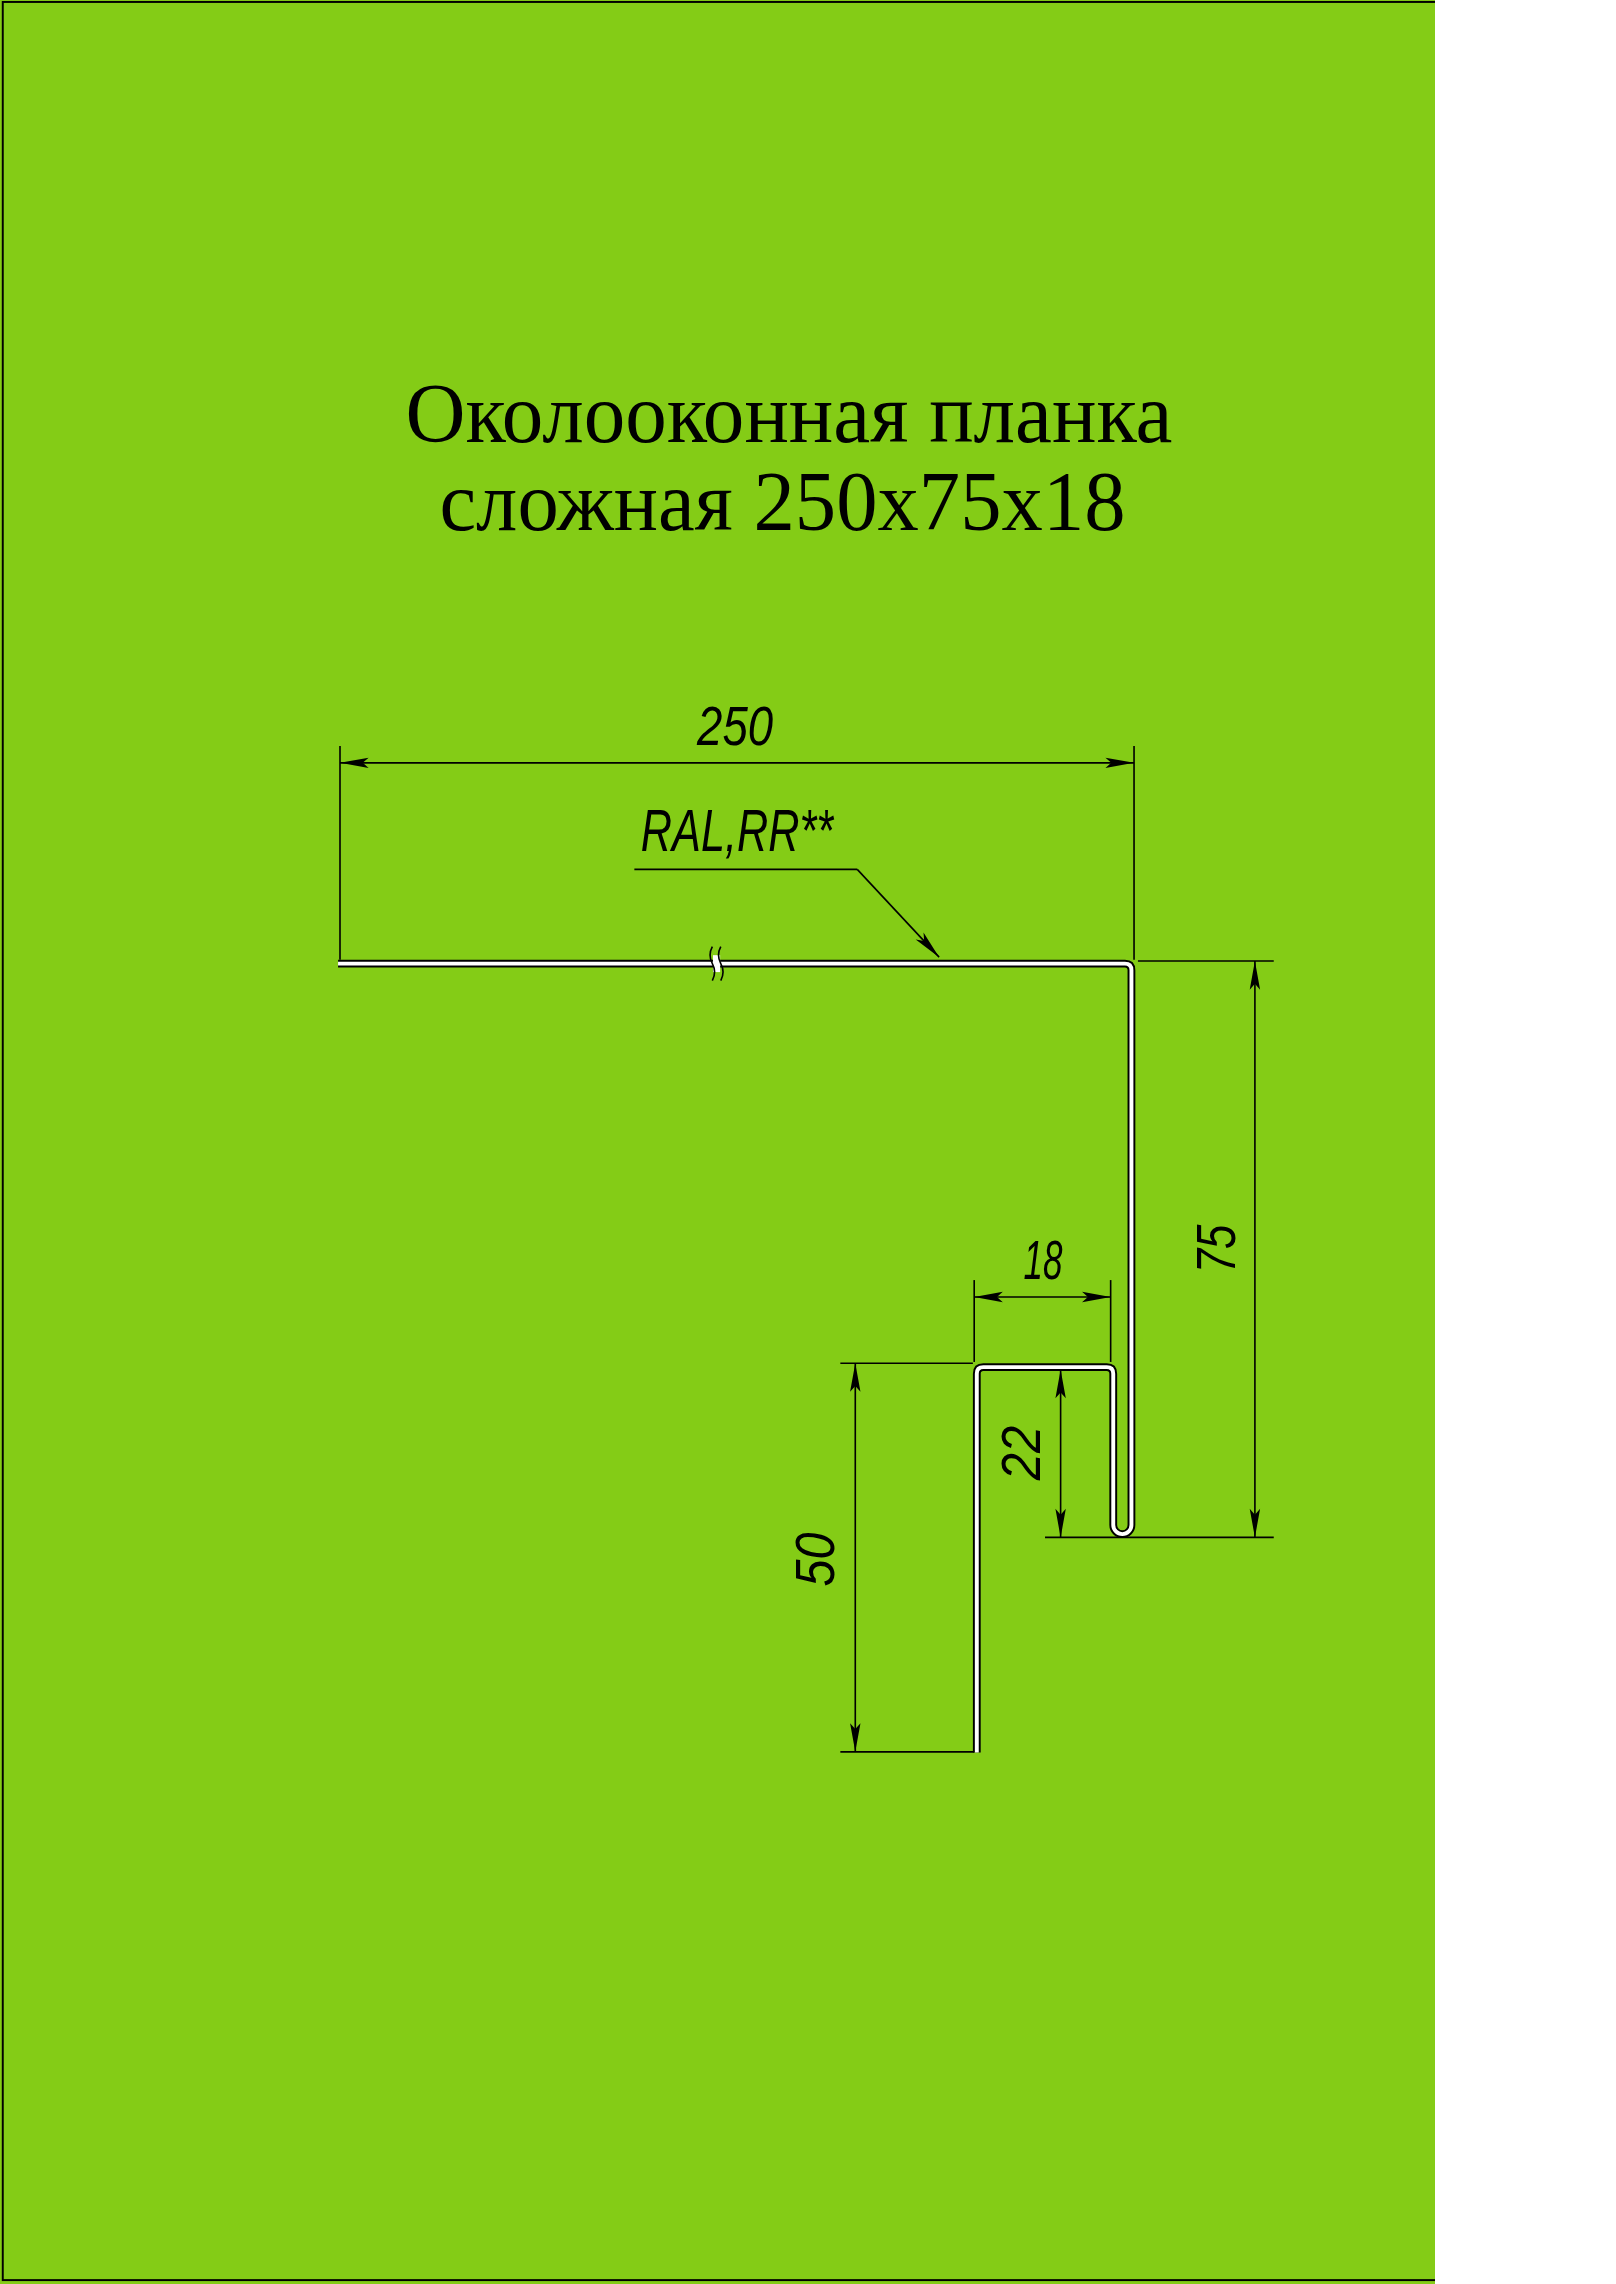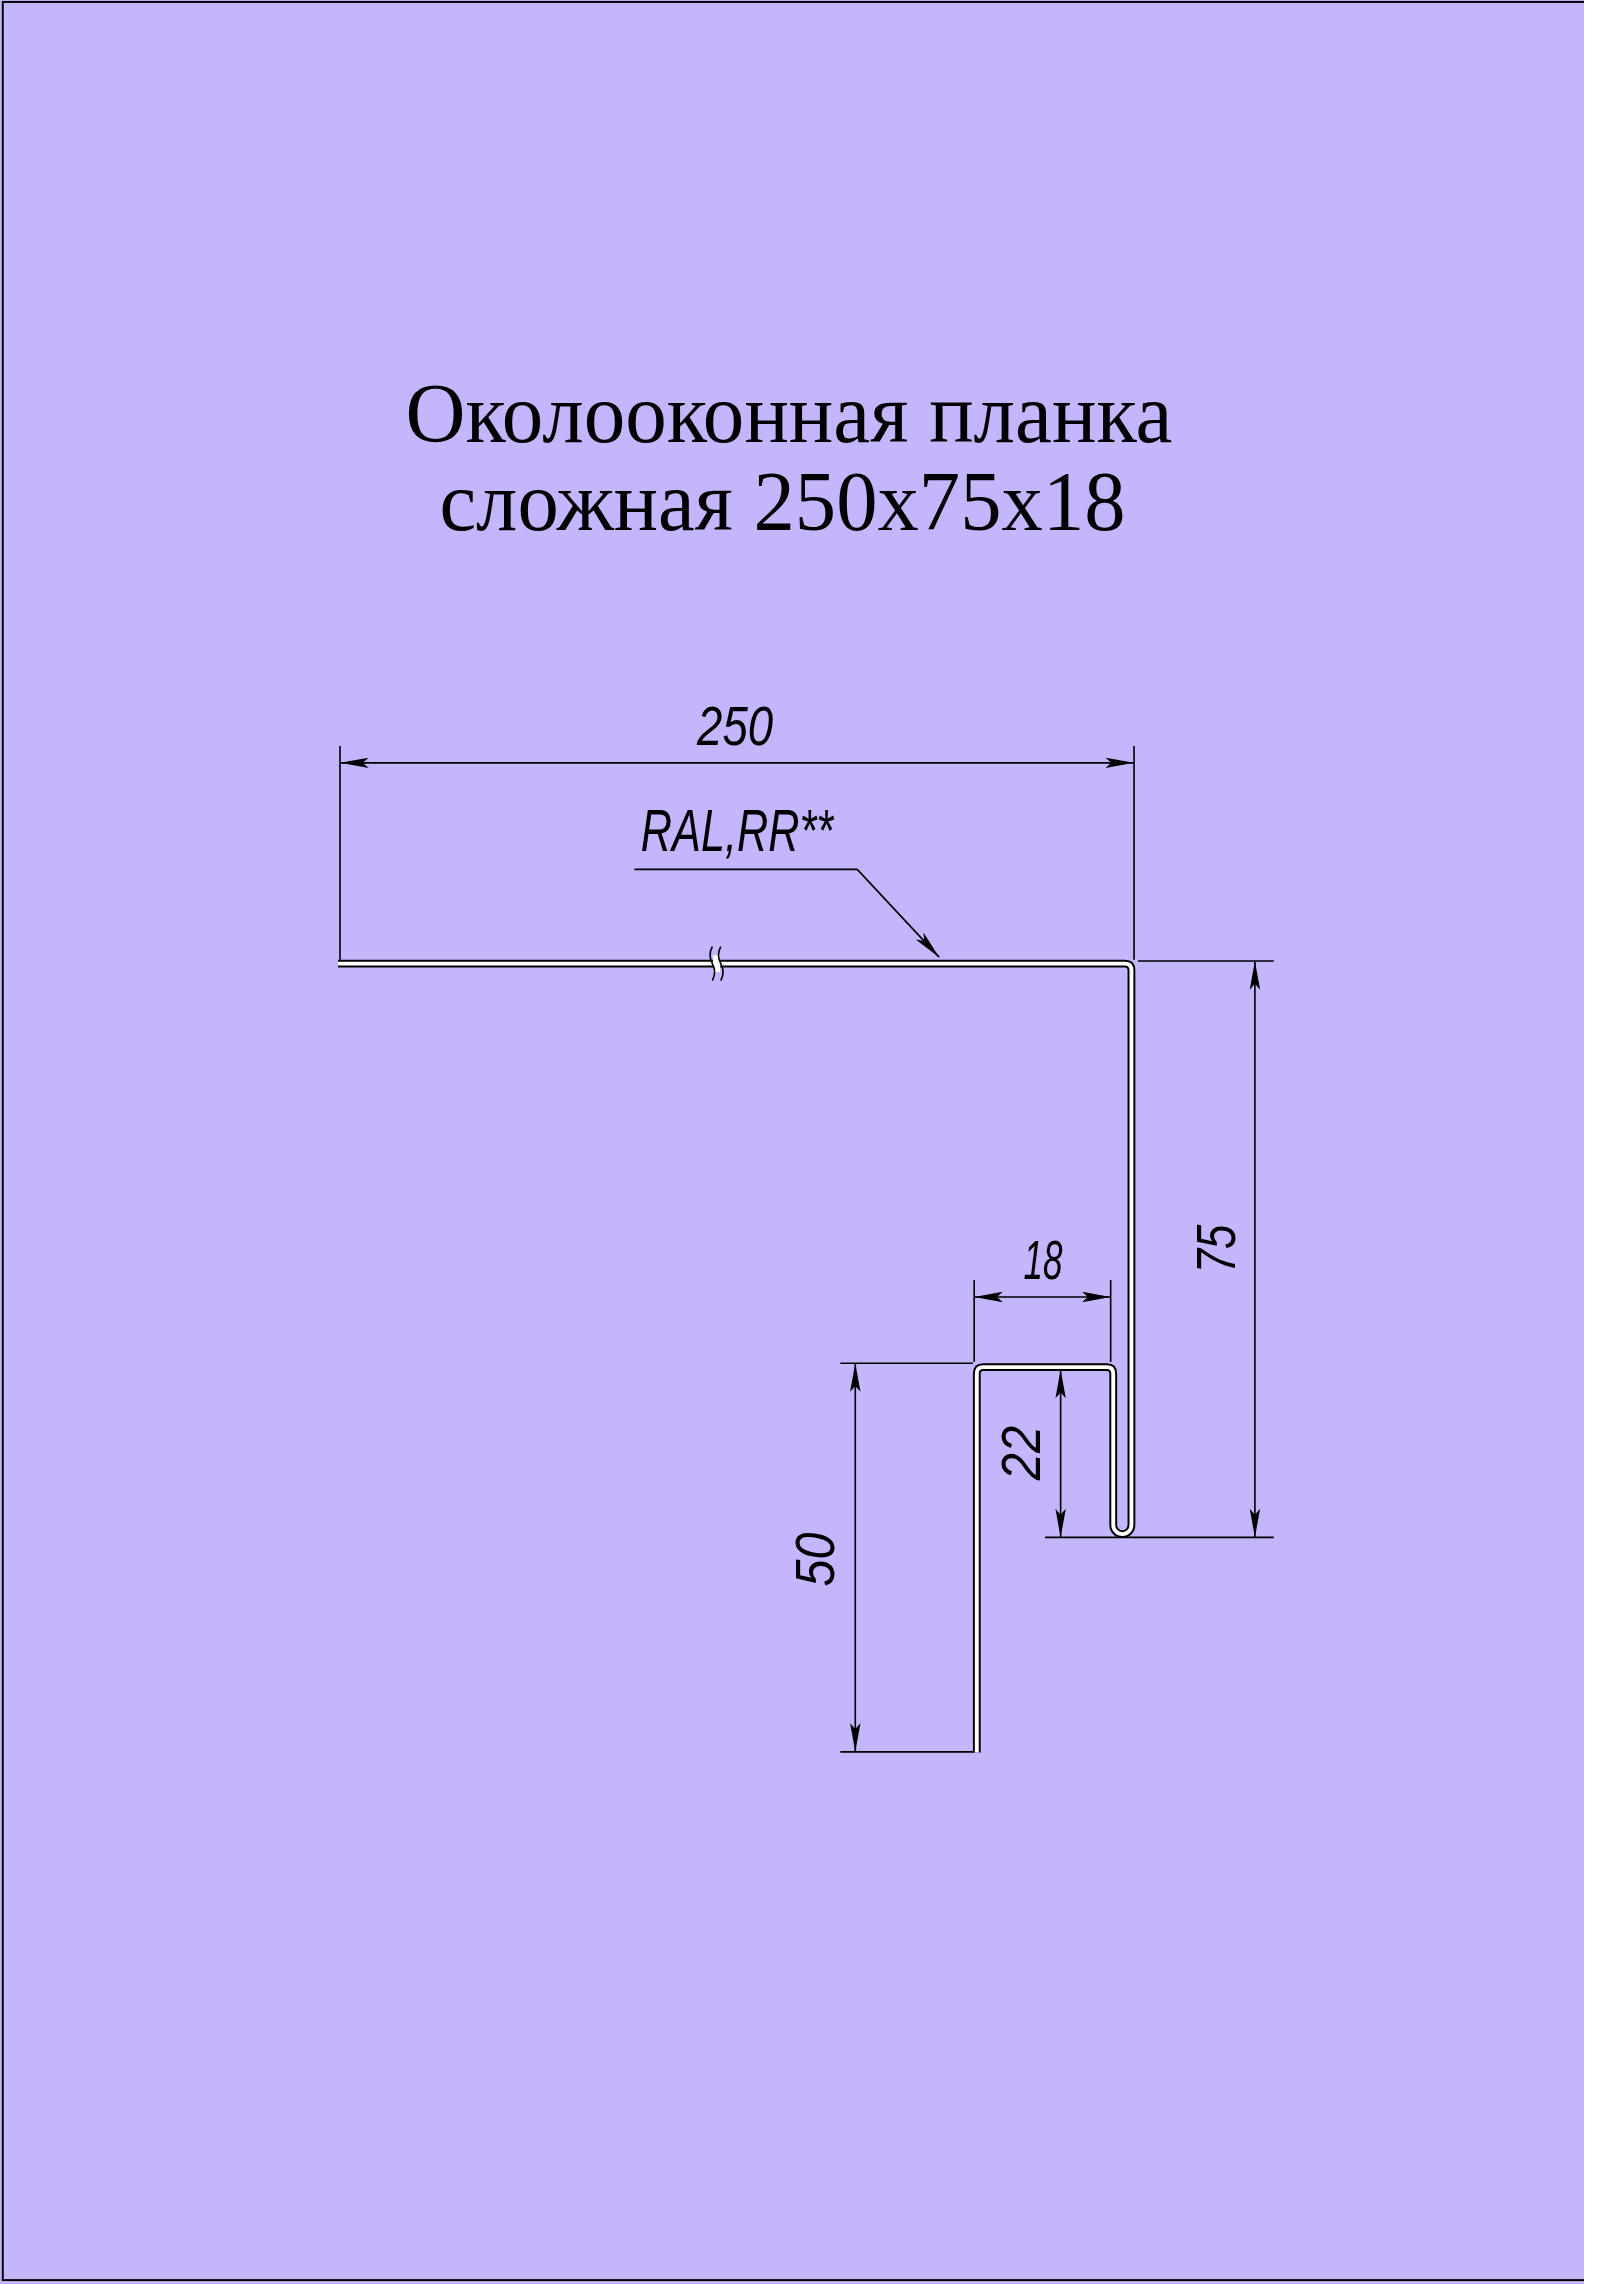--- a/index.html
+++ b/index.html
@@ -1,20 +1,20 @@
 <!DOCTYPE html>
 <html style="font-size:10.4px"><head>
 <meta charset="utf-8">
 <style>
   html, body { margin: 0; padding: 0; background: #ffffff; }
   #page {
     position: relative;
-    width: 1584px;
+    width: 1435px;
     height: 2284px;
-    background: #c4b5fd;
+    background: #84cc16;
     overflow: hidden;
   }
   svg { display: block; }
   .title-text {
     font-family: "Liberation Serif", "DejaVu Serif", serif;
     font-size: 130px;
     fill: #000000;
   }
   .dim-text {
     font-family: "Liberation Sans", "DejaVu Sans", sans-serif;

